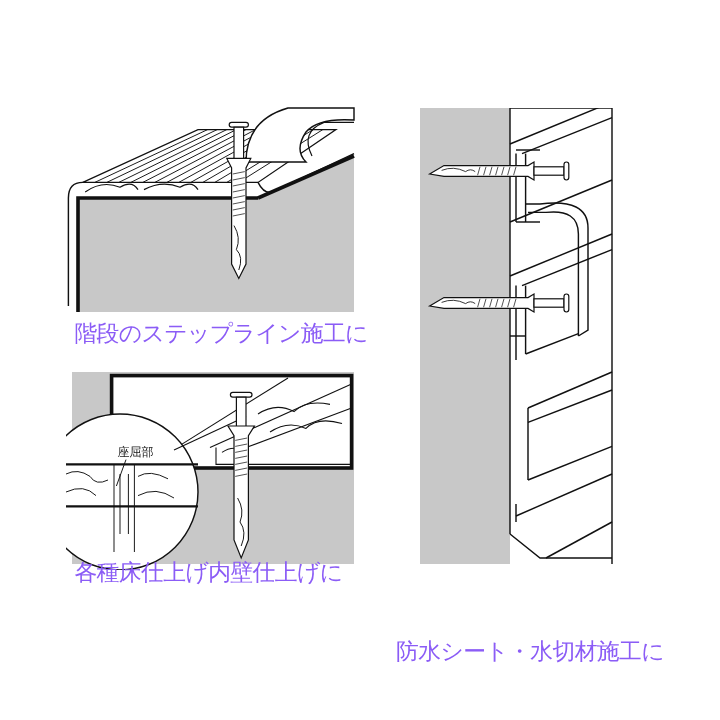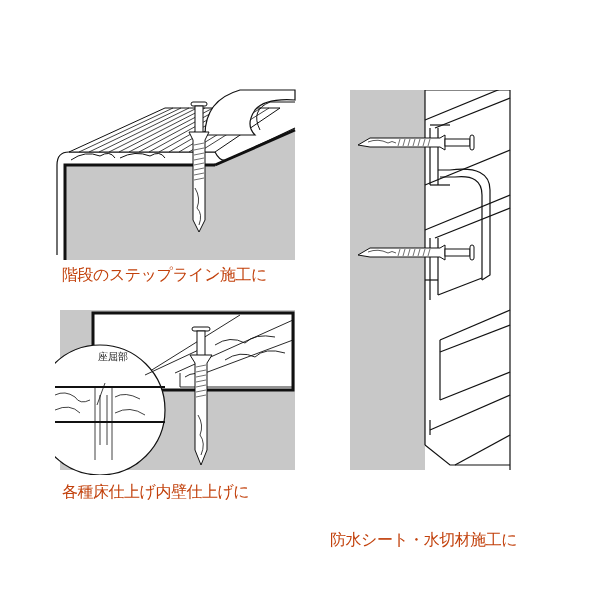--- a/index.html
+++ b/index.html
@@ -1,18 +1,18 @@
 <!DOCTYPE html>
 <html><head>
 <meta charset="utf-8">
 <style>
   html, body { margin:0; padding:0; background:#ffffff; }
   body { width:600px; height:600px; position:relative; overflow:hidden; font-family:"DejaVu Sans", sans-serif; }
   .panel { position:absolute; }
-  .caption { position:absolute; font-size:16px; color:#c2410c; letter-spacing:-0.5px; white-space:nowrap; }
+  .caption { position:absolute; font-size:19px; color:#8b5cf6; letter-spacing:-0.5px; white-space:nowrap; }
   .callout { position:absolute; font-size:10px; color:#1a1a1a; white-space:nowrap; }
   svg { display:block; }
 </style>
 </head>
 <body>
 
 <div class="panel" style="left:55px;top:80px;width:250px;height:180px;">
   <svg width="250" height="180" viewBox="0 0 250 180">
 
     <polygon points="10,85 160,85 240,50 240,180 10,180" fill="#c8c8c8"></polygon>
@@ -106,22 +106,22 @@
         <line x1="141" y1="72" x2="151" y2="70"></line>
           <line x1="141" y1="77" x2="151" y2="75"></line>
         <line x1="141" y1="82" x2="151" y2="80"></line>
           <line x1="141" y1="87" x2="151" y2="85"></line>
         <line x1="141" y1="92" x2="151" y2="90"></line>
       </g>
       <path d="M143,110 Q149,120 145,130 Q151,138 146,150" fill="none" stroke-width="0.8"></path>
     </g>
   </svg>
 </div>
-<div class="callout" style="left:98px;top:350px;">座屈部</div>
-<div class="caption" style="left:62px;top:482px;text-align:center;">各種床仕上げ内壁仕上げに</div>
+<div class="callout" style="left:98px;top:370px;">座屈部</div>
+<div class="caption" style="left:62px;top:464px;text-align:center;">各種床仕上げ内壁仕上げに</div>
 
 <div class="panel" style="left:350px;top:90px;width:190px;height:380px;">
   <svg width="190" height="380" viewBox="0 0 190 380">
     <rect x="0" y="0" width="75" height="380" fill="#c8c8c8"></rect>
     <polygon points="75,0 160,0 160,380 110,380 75,355" fill="#fff"></polygon>
     <g stroke="#111" stroke-width="1.2" fill="none">
       <line x1="75" y1="0" x2="75" y2="355"></line>
       <line x1="160" y1="0" x2="160" y2="380"></line>
       <line x1="75" y1="0" x2="160" y2="0"></line>
 

